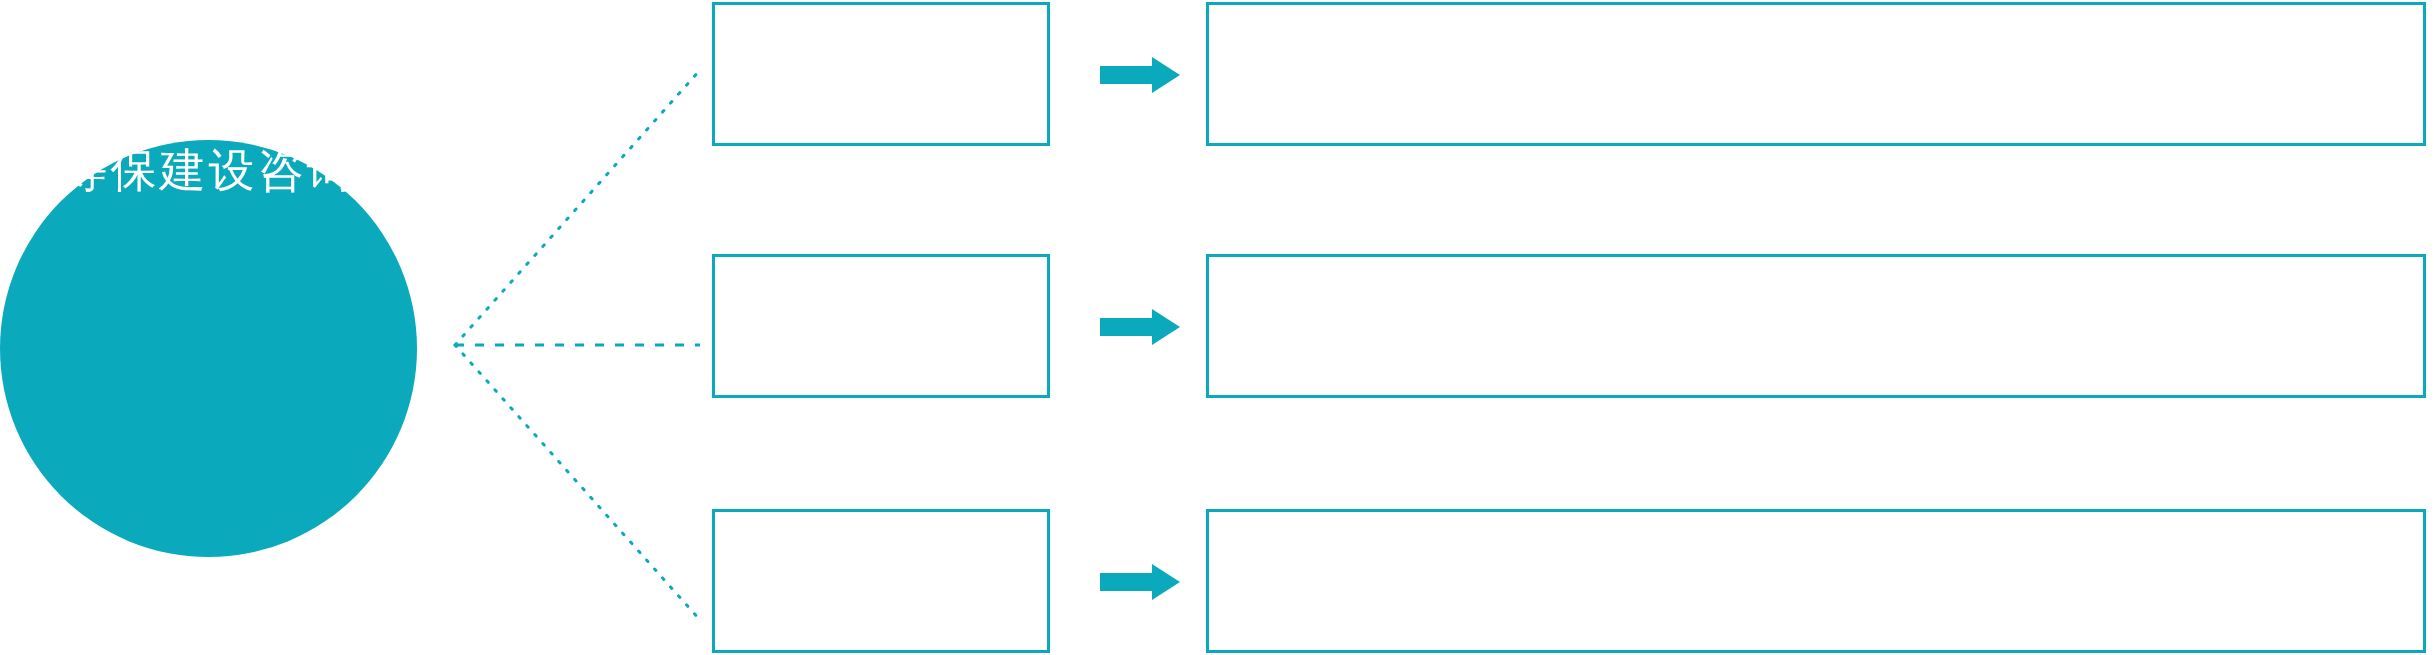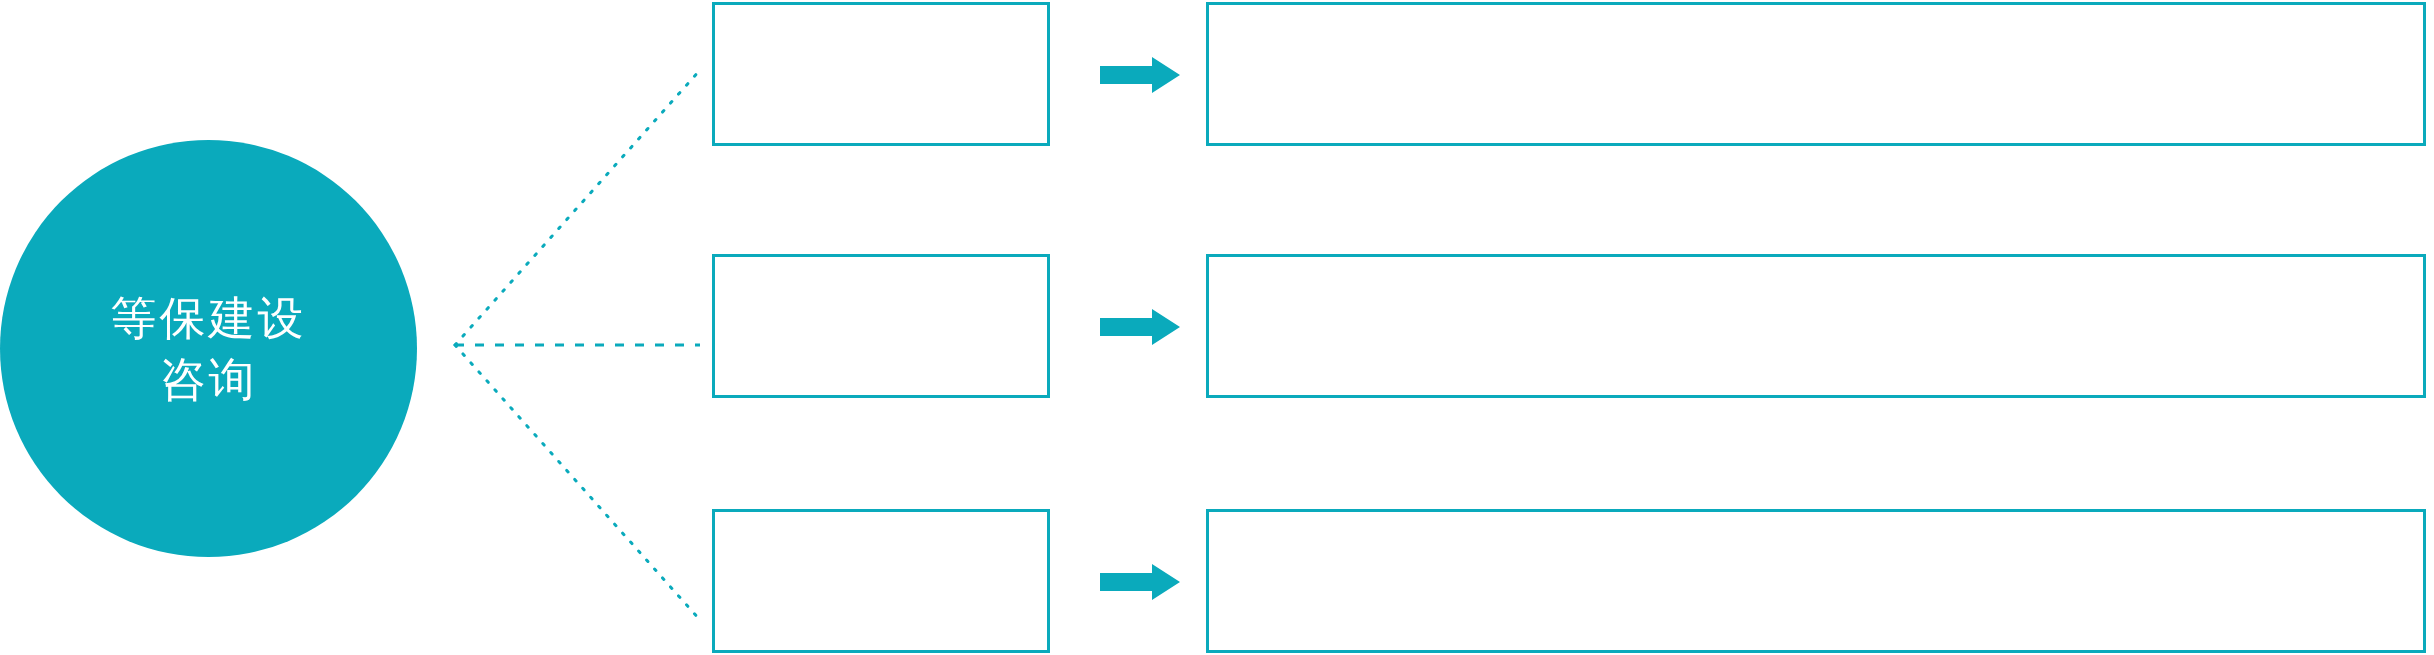--- a/index.html
+++ b/index.html
@@ -21,22 +21,21 @@
   
   .hub-circle {
     position: absolute;
     left: 0px;
     top: 140px;
     width: 417px;
     height: 417px;
     border-radius: 50%;
     background: #0AAABC;
     display: flex;
-    flex-direction: column;
-    align-items: center;
+    flex-direction: row;
     justify-content: center;
     box-sizing: border-box;
   }
   .hub-line {
     color: #ffffff;
     font-size: 46px;
     line-height: 1.32;
     letter-spacing: 3px;
     text-align: center;
     white-space: nowrap;

